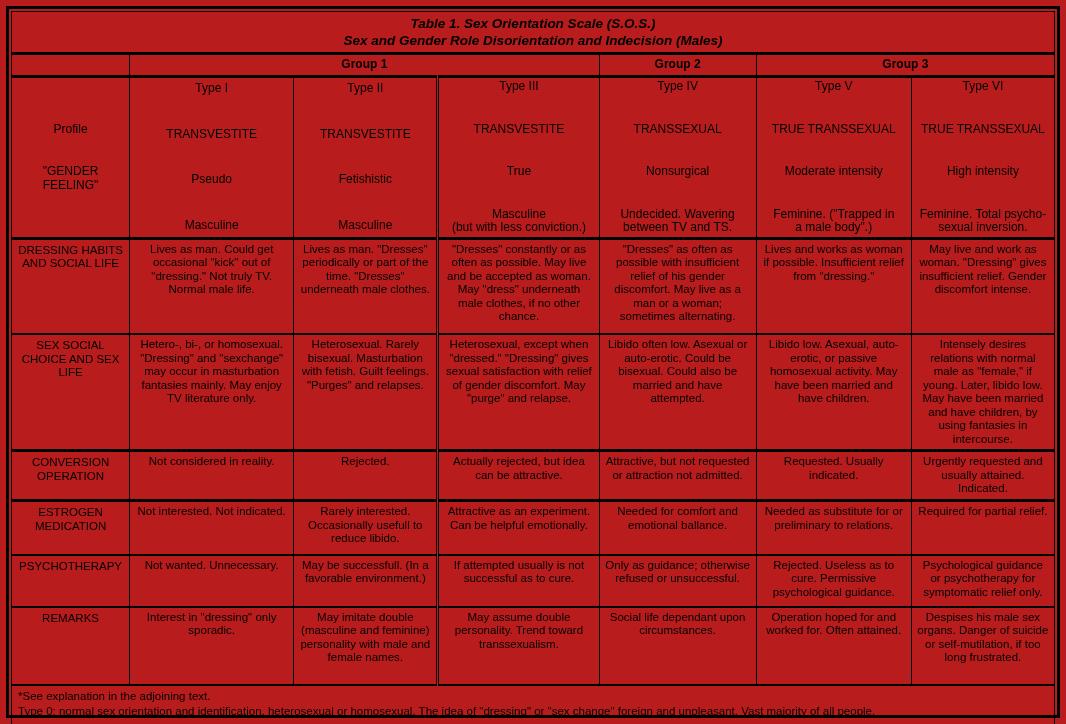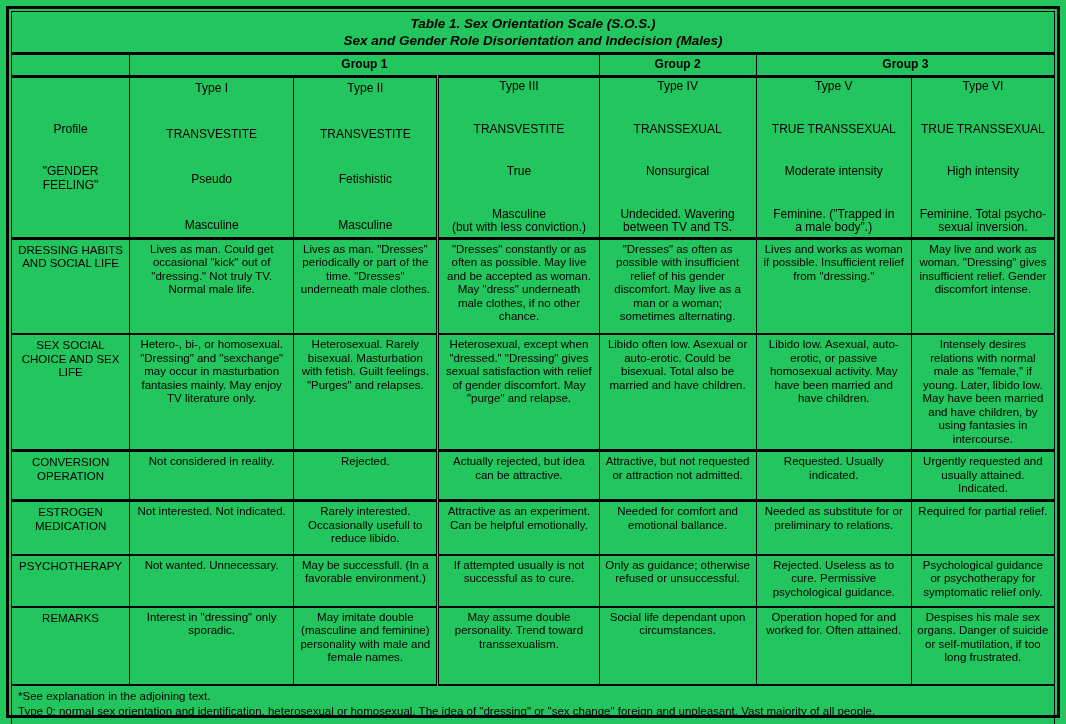--- a/index.html
+++ b/index.html
@@ -1,19 +1,19 @@
 <!DOCTYPE html>
 <html><head>
 <meta charset="utf-8">
 <style>
   * { box-sizing: border-box; }
   html, body { margin: 0; padding: 0; background: #ffffff; }
   .page {
     width: 1066px; height: 724px;
-    background: #22c55e;
+    background: #b91c1c;
     font-family: "Liberation Sans", sans-serif;
     color: #000;
     padding: 6px;
   }
   .frame {
     width: 100%; height: 100%;
     border: 3px solid #000;
     padding: 2px;
   }
   table.sos {
@@ -184,21 +184,21 @@
         <td>"Dresses" as often as possible with insufficient relief of his gender discomfort. May live as a man or a woman; sometimes alternating.</td>
         <td>Lives and works as woman if possible. Insufficient relief from "dressing."</td>
         <td>May live and work as woman. "Dressing" gives insufficient relief. Gender discomfort intense.</td>
       </tr>
 
       <tr class="r-sexobj">
         <td class="rowlabel">SEX SOCIAL CHOICE AND SEX LIFE</td>
         <td>Hetero-, bi-, or homosexual. "Dressing" and "sexchange" may occur in masturbation fantasies mainly. May enjoy TV literature only.</td>
         <td>Heterosexual. Rarely bisexual. Masturbation with fetish. Guilt feelings. "Purges" and relapses.</td>
         <td class="dbl">Heterosexual, except when "dressed." "Dressing" gives sexual satisfaction with relief of gender discomfort. May "purge" and relapse.</td>
-        <td>Libido often low. Asexual or auto-erotic. Could be bisexual. Total also be married and have children.</td>
+        <td>Libido often low. Asexual or auto-erotic. Could be bisexual. Could also be married and have attempted.</td>
         <td>Libido low. Asexual, auto-erotic, or passive homosexual activity. May have been married and have children.</td>
         <td>Intensely desires relations with normal male as "female," if young. Later, libido low. May have been married and have children, by using fantasies in intercourse.</td>
       </tr>
 
 
       <tr class="r-conv">
         <td class="rowlabel">CONVERSION OPERATION</td>
         <td>Not considered in reality.</td>
         <td>Rejected.</td>
         <td class="dbl">Actually rejected, but idea can be attractive.</td>

